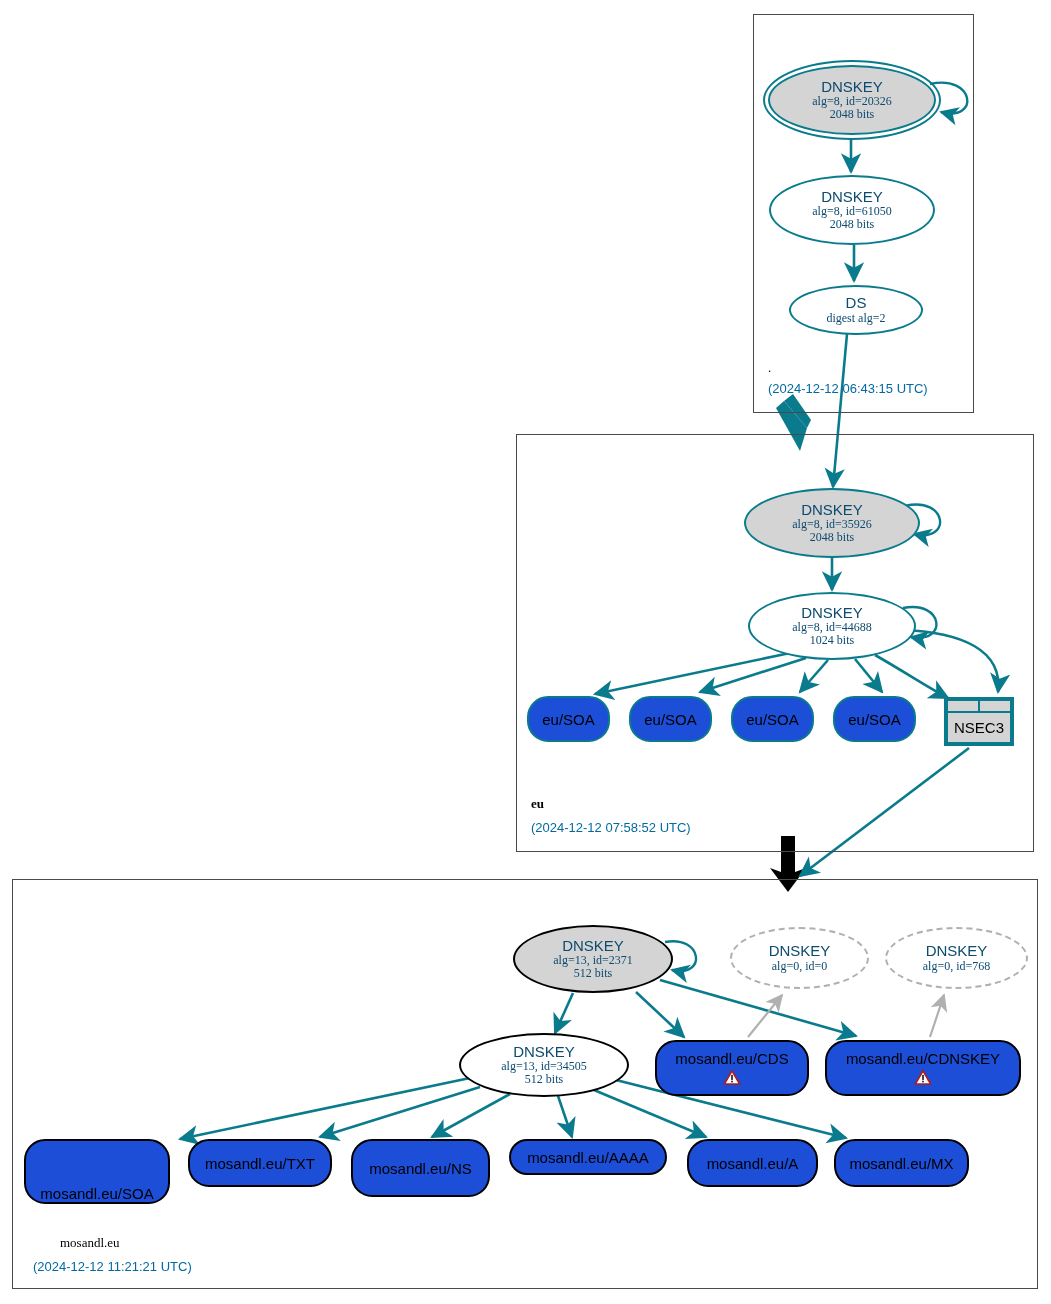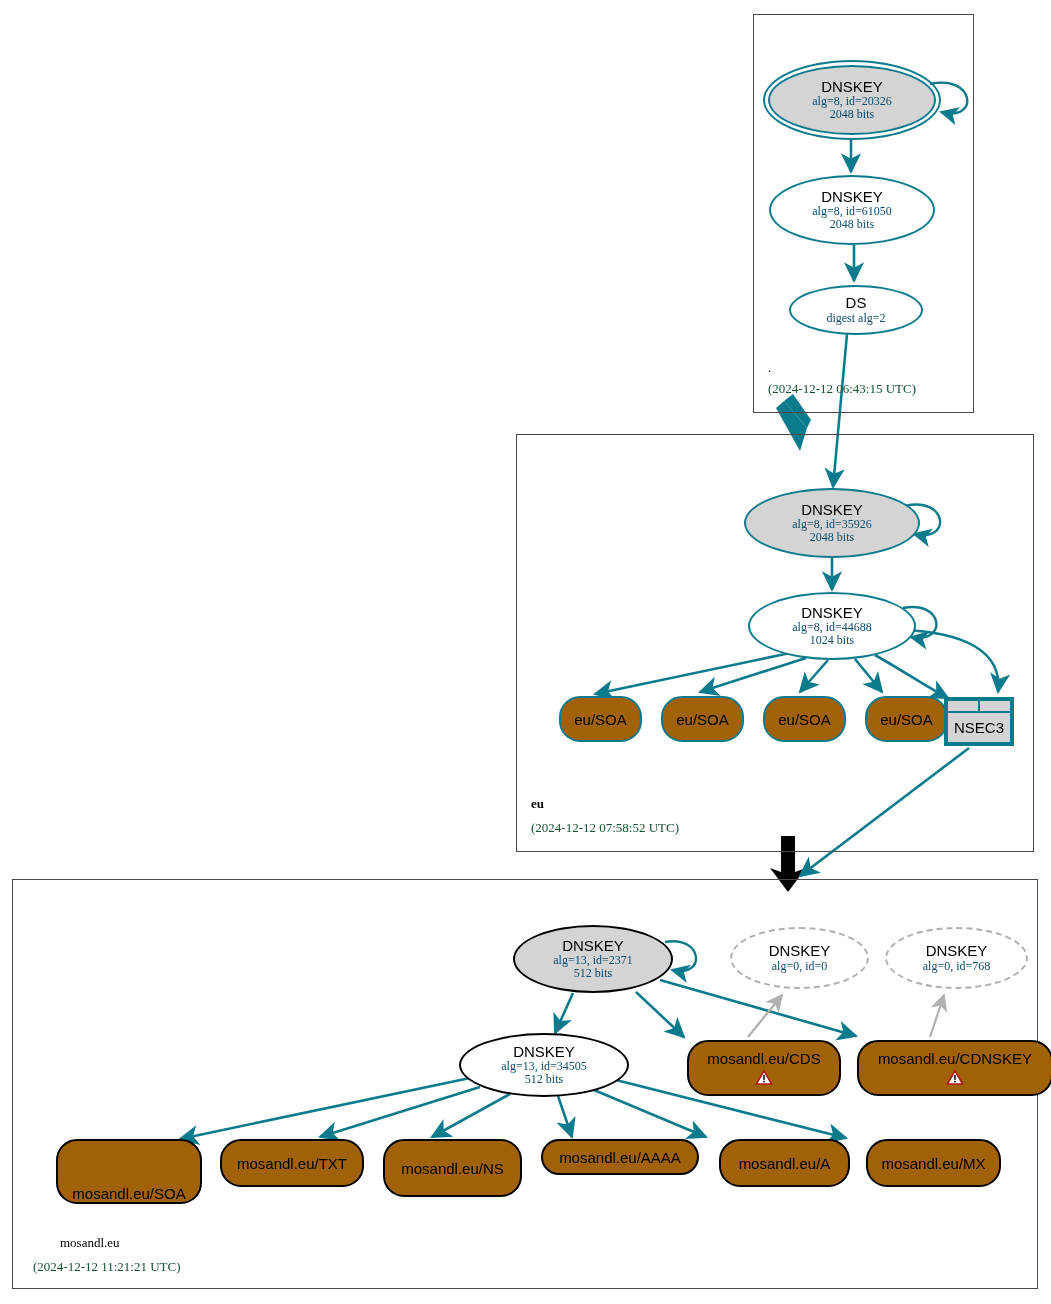--- a/index.html
+++ b/index.html
@@ -28,41 +28,41 @@
   .zone-label {
     position: absolute;
     font-family: "Liberation Serif", serif;
     font-size: 13px;
     color: #000000;
     white-space: nowrap;
   }
   .zone-label.bold { font-weight: bold; }
   .zone-time {
     position: absolute;
-    font-family: Liberation Serif, serif;
+    font-family: Liberation Sans, sans-serif;
     font-size: 13px;
-    color: #14532d;
+    color: #0369a1;
     white-space: nowrap;
   }
   
   .node-ellipse {
     position: absolute;
     box-sizing: border-box;
     border-radius: 50%;
     display: flex;
     flex-direction: column;
     align-items: center;
     justify-content: center;
     text-align: center;
     line-height: 1.08;
   }
   .node-ellipse .t1 {
     font-family: "Liberation Sans", sans-serif;
     font-size: 15px;
-    color: #000000;
+    color: #0c4a6e;
   }
   .node-ellipse .t2, .node-ellipse .t3 {
     font-family: "Liberation Serif", serif;
     font-size: 12px;
     color: #0c4a6e;
   }
   .ell-teal  { border: 2px solid #0a7b8c; background: #ffffff; }
   .ell-teal-fill { border: 2px solid #0a7b8c; background: #d4d4d4; }
   .ell-black { border: 2px solid #000000; background: #ffffff; }
   .ell-black-fill { border: 2px solid #000000; background: #d4d4d4; }
@@ -77,23 +77,22 @@
   }
   
   .node-rect {
     position: absolute;
     box-sizing: border-box;
     border-radius: 21px;
     display: flex;
     flex-direction: column;
     align-items: center;
     justify-content: center;
-    background: #a16207;
+    background: #1d4ed8;
     text-align: center;
-    margin-left: 32px;
   }
   .node-rect .lbl {
     font-family: "Liberation Sans", sans-serif;
     font-size: 15px;
     color: #000;
     white-space: nowrap;
   }
   .rect-teal  { border: 2px solid #0a7b8c; }
   .rect-black { border: 2px solid #000000; }
   

